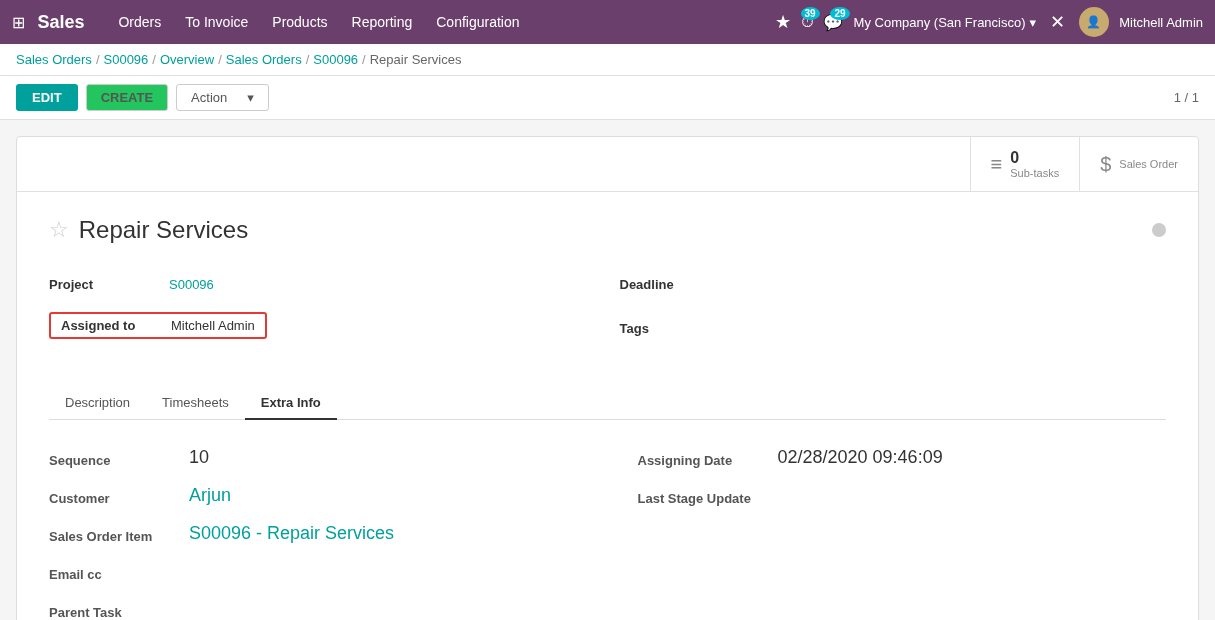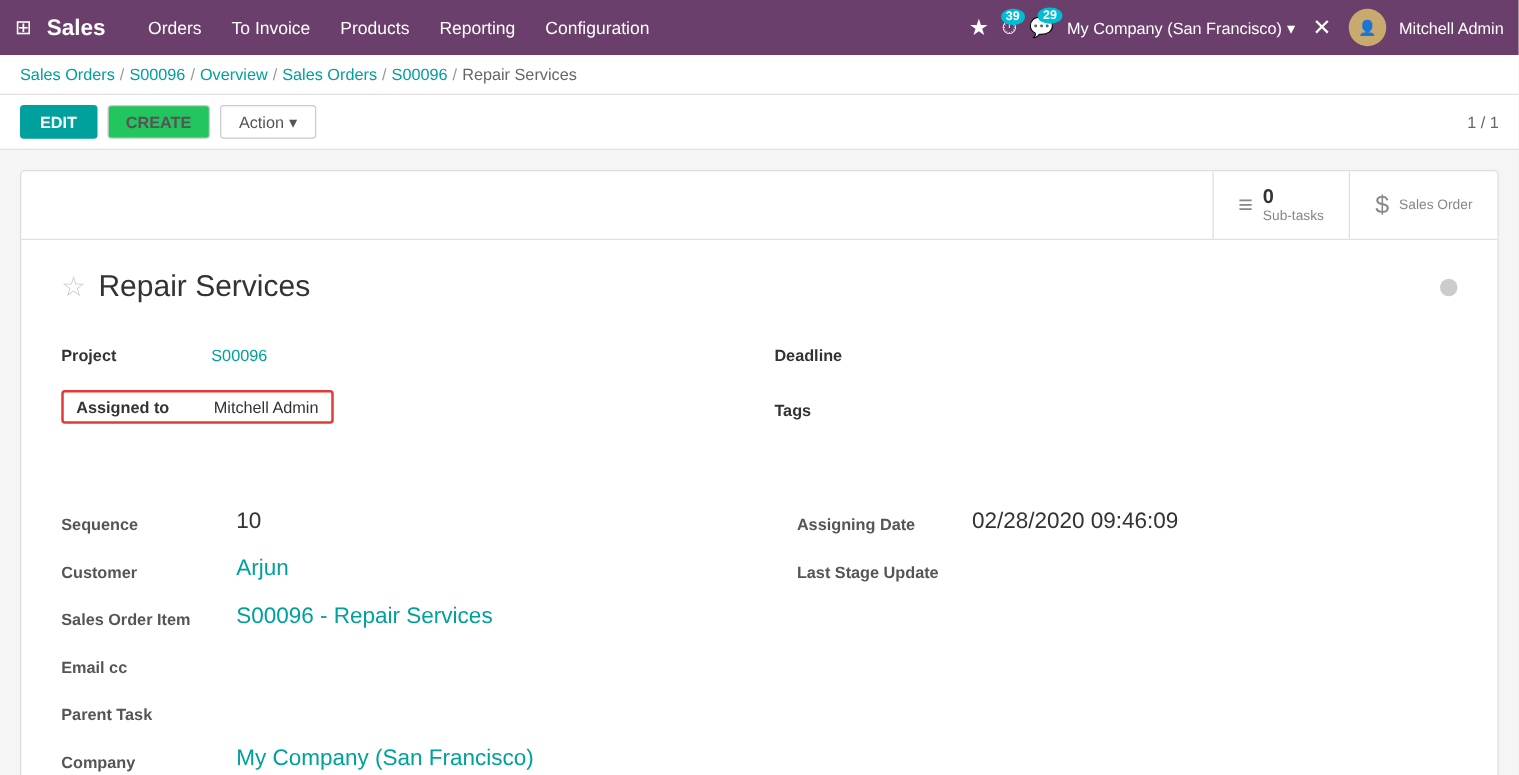--- a/index.html
+++ b/index.html
@@ -73,21 +73,21 @@
     .btn-action {
       background: white;
       color: #555;
       border: 1px solid #ccc;
       padding: 5px 14px;
       border-radius: 3px;
       cursor: pointer;
       font-size: 13px;
       display: flex;
       align-items: center;
-      gap: 4px;
+      gap: 20px;
     }
     .toolbar-spacer { flex: 1; }
     .record-nav { font-size: 13px; color: #666; margin-left: auto; }
 
     
     .main-content {
       padding: 16px;
       background: #f5f5f5;
       min-height: calc(620px - 44px - 38px - 42px);
     }
@@ -343,20 +343,25 @@
             <span class="field-label">Deadline</span>
             <span class="field-value plain"></span>
           </div>
           <div class="field-item">
             <span class="field-label">Tags</span>
             <span class="field-value plain"></span>
           </div>
         </div>
       </div>
 
+      <div class="tabs-row">
+        <div class="tab">Description</div>
+        <div class="tab">Timesheets</div>
+        <div class="tab active">Extra Info</div>
+      </div>
 
       <div class="extra-info">
         <div class="extra-fields">
 
           <div class="extra-col">
             <div class="extra-field">
               <span class="extra-label">Sequence</span>
               <span class="extra-value plain">10</span>
             </div>
             <div class="extra-field">

